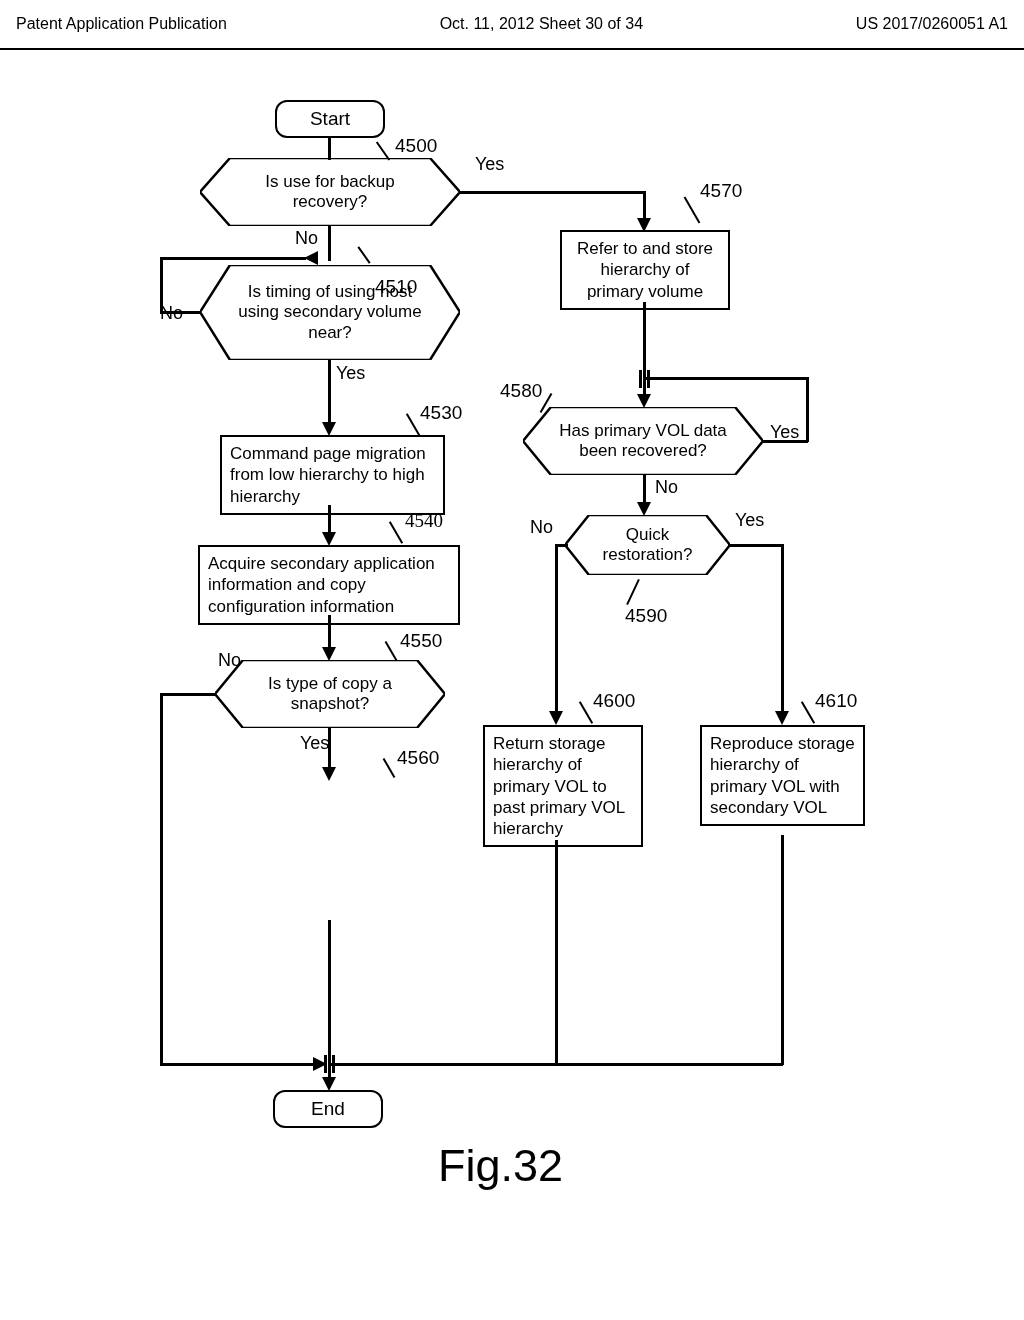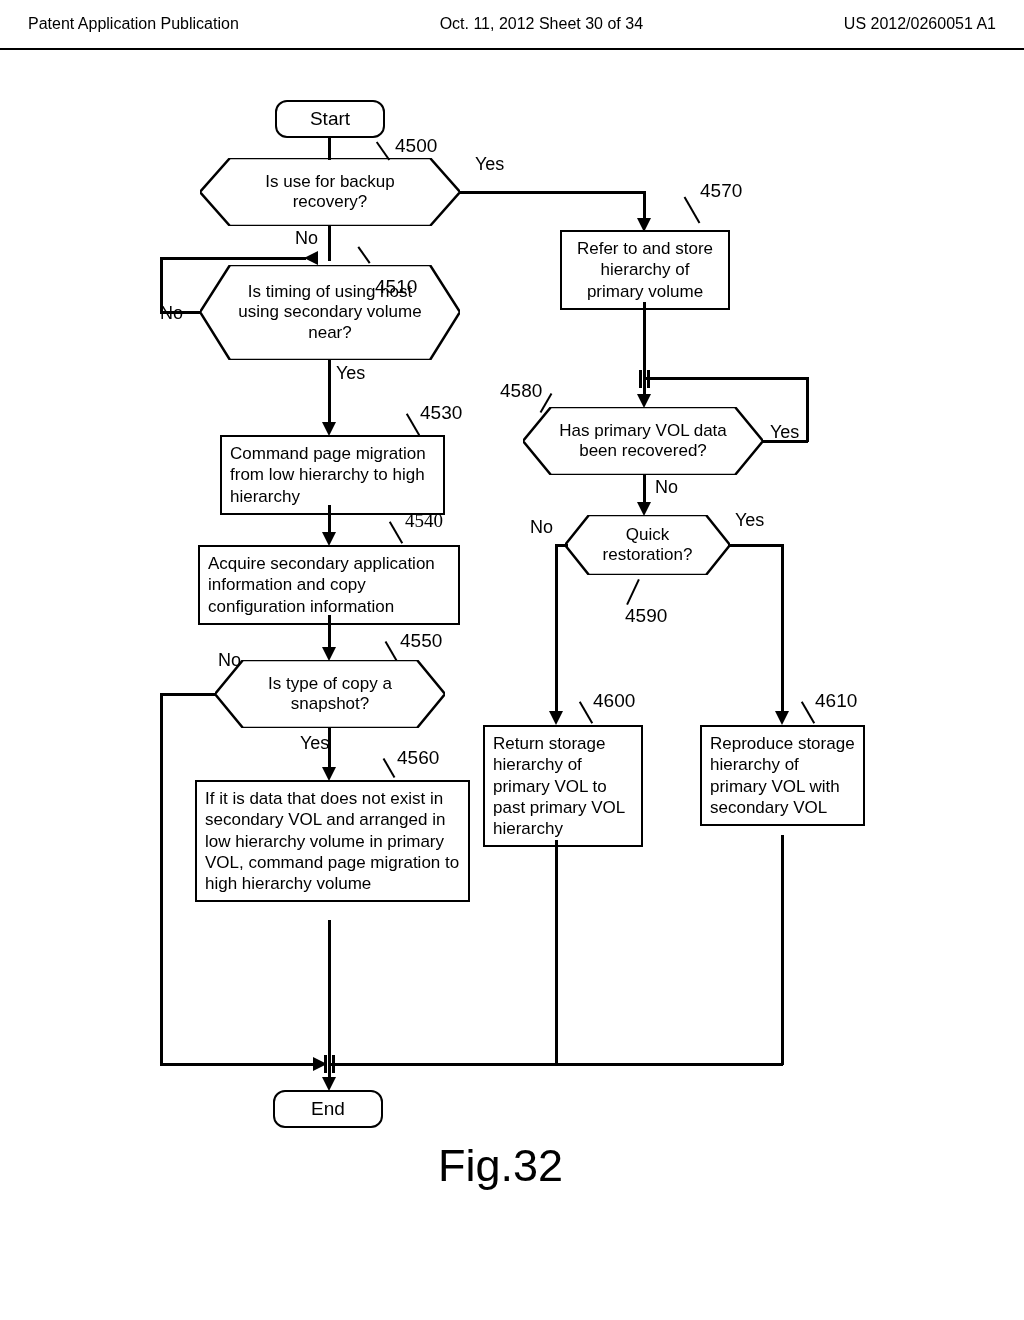--- a/index.html
+++ b/index.html
@@ -1,17 +1,17 @@
 <!DOCTYPE html>
 <html><head>
 <meta charset="utf-8">
 <style>
 * { box-sizing: border-box; margin: 0; padding: 0; }
 body { font-family: Arial, sans-serif; background: white; width: 1024px; }
-.header { padding: 15px 28px; font-size: 16px; border-bottom: 2px solid #000; display: flex; justify-content: space-between; }
+.header { padding: 15px 16px; font-size: 16px; border-bottom: 2px solid #000; display: flex; justify-content: space-between; }
 .canvas { position: relative; width: 1024px; height: 1200px; }
 
 .terminator {
   position: absolute;
   border: 2.5px solid #000;
   border-radius: 12px;
   padding: 6px 20px;
   font-size: 19px;
   text-align: center;
   background: white;
@@ -66,21 +66,21 @@
   width: 2.5px; height: 18px;
   background: #000;
 }
 </style>
 </head>
 <body>
 
 <div class="header">
   <span>Patent Application Publication</span>
   <span>Oct. 11, 2012  Sheet 30 of 34</span>
-  <span>US 2012/0260051 A1</span>
+  <span>US 2017/0260051 A1</span>
 </div>
 
 <div class="canvas">
 
   <div class="terminator" style="left:275px; top:50px; width:110px;">Start</div>
   <div class="vline" style="left:328px; top:88px; height:22px;"></div>
 
   <div class="decision" style="left:200px; top:108px; width:260px; height:68px;">
     <svg width="260" height="68" viewBox="0 0 260 68">
       <polygon points="30,0 230,0 260,34 230,68 30,68 0,34" fill="white" stroke="#000" stroke-width="2.5"></polygon>
@@ -144,21 +144,20 @@
   <div class="label" style="left:300px; top:683px;">Yes</div>
 
   <div class="hline" style="left:160px; top:643px; width:55px;"></div>
   <div class="vline" style="left:160px; top:643px; height:370px;"></div>
   <div class="hline" style="left:160px; top:1013px; width:155px;"></div>
   <div class="arrow-right" style="left:313px; top:1007px;"></div>
 
   <div class="vline" style="left:328px; top:678px; height:42px;"></div>
   <div class="arrow-down" style="left:322px; top:717px;"></div>
 
-  <div class="process" style="left:195px; top:730px; width:275px;">If it is data that does not exist in secondary VOL and arranged in low hierarchy volume in primary VOL, command page migration to high hierarchy volume</div>
   <div class="ref" style="left:397px; top:697px;text-align:center;">4560</div>
   <div class="vline" style="left:388px; top:707px; width:2px; height:22px; transform:rotate(-30deg);"></div>
 
   <div class="vline" style="left:328px; top:870px; height:160px;"></div>
   <div class="arrow-down" style="left:322px; top:1027px;"></div>
 
   <div class="tickline" style="left:324px; top:1005px;"></div>
   <div class="tickline" style="left:332px; top:1005px;"></div>
 
   <div class="terminator" style="left:273px; top:1040px; width:110px;">End</div>

